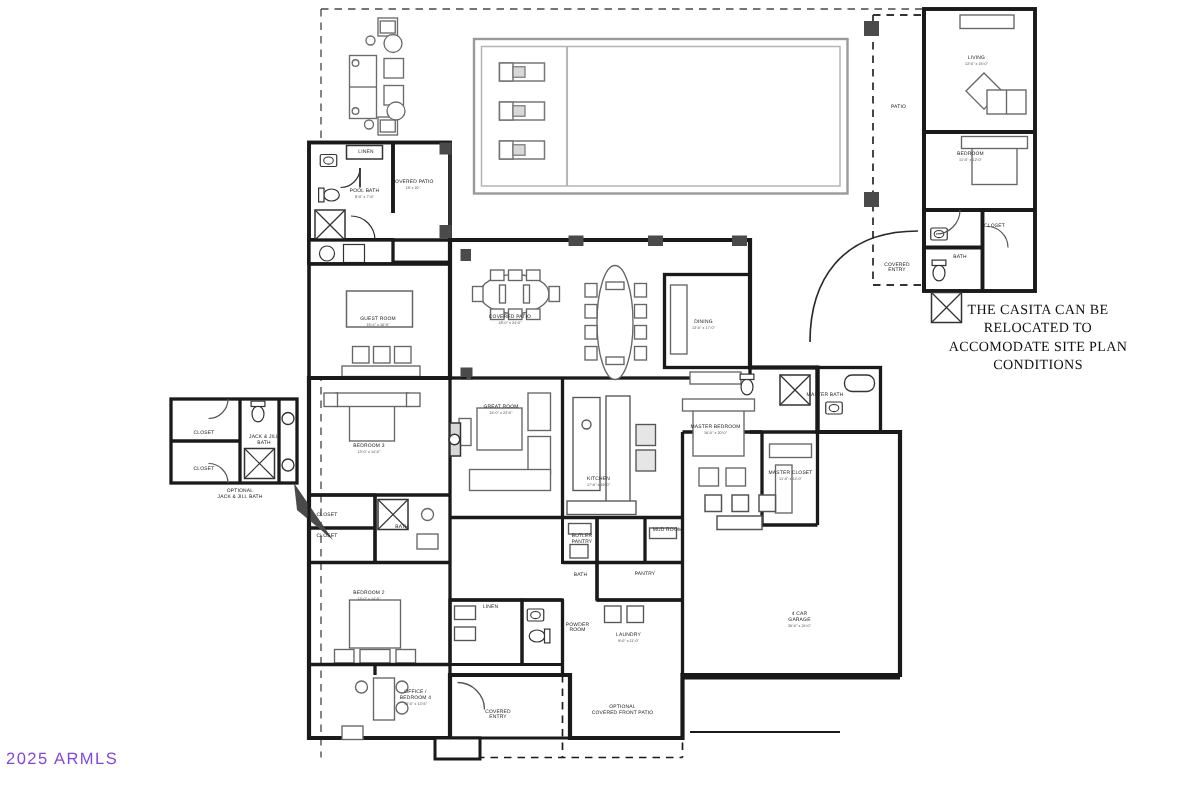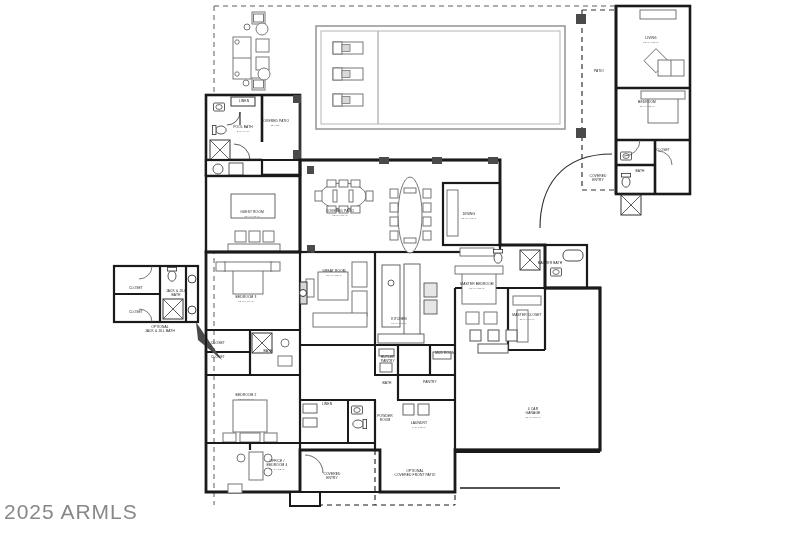--- a/index.html
+++ b/index.html
@@ -1,21 +1,21 @@
 <!DOCTYPE html>
 <html><head>
 <meta charset="utf-8">
 <style>
   html,body{margin:0;padding:0;background:#ffffff;}
   body{width:800px;height:533px;overflow:hidden;
        font-family:"Liberation Serif", serif;}
   #stage{position:relative;width:800px;height:533px;background:#fff;}
   svg{display:block;}
   .wm{position:absolute;left:4px;top:500px;font-family:"Liberation Sans",sans-serif;
-      font-size:21px;letter-spacing:1px;color:#737373;opacity:.85;user-select:none;}
+      font-size:11px;letter-spacing:1px;color:#6d28d9;opacity:.85;user-select:none;}
   .note{position:absolute;left:592px;top:201px;width:200px;text-align:center;
         font-family:"Liberation Serif",serif;font-size:9.4px;line-height:1.32;
         color:#111;letter-spacing:.25px;}
 </style>
 </head>
 <body>
 
 <div id="stage">
 
   <svg width="800" height="533" viewBox="0 0 800 533" shape-rendering="geometricPrecision">
@@ -481,16 +481,22 @@
           <text x="599" y="72" font-size="3.3" letter-spacing="0.12">PATIO</text>
         </g>
         <g>
           <text x="598" y="177" font-size="3.3" letter-spacing="0.12">COVERED</text>
           <text x="598" y="180.9" font-size="3.3" letter-spacing="0.12">ENTRY</text>
         </g>
       </g>
 
   </svg>
 
+  <div class="note">
+    <div>THE CASITA CAN BE</div>
+    <div>RELOCATED TO</div>
+    <div>ACCOMODATE SITE PLAN</div>
+    <div>CONDITIONS</div>
+  </div>
 
   <div class="wm">2025 ARMLS</div>
 
 </div>
 
 </body></html>

